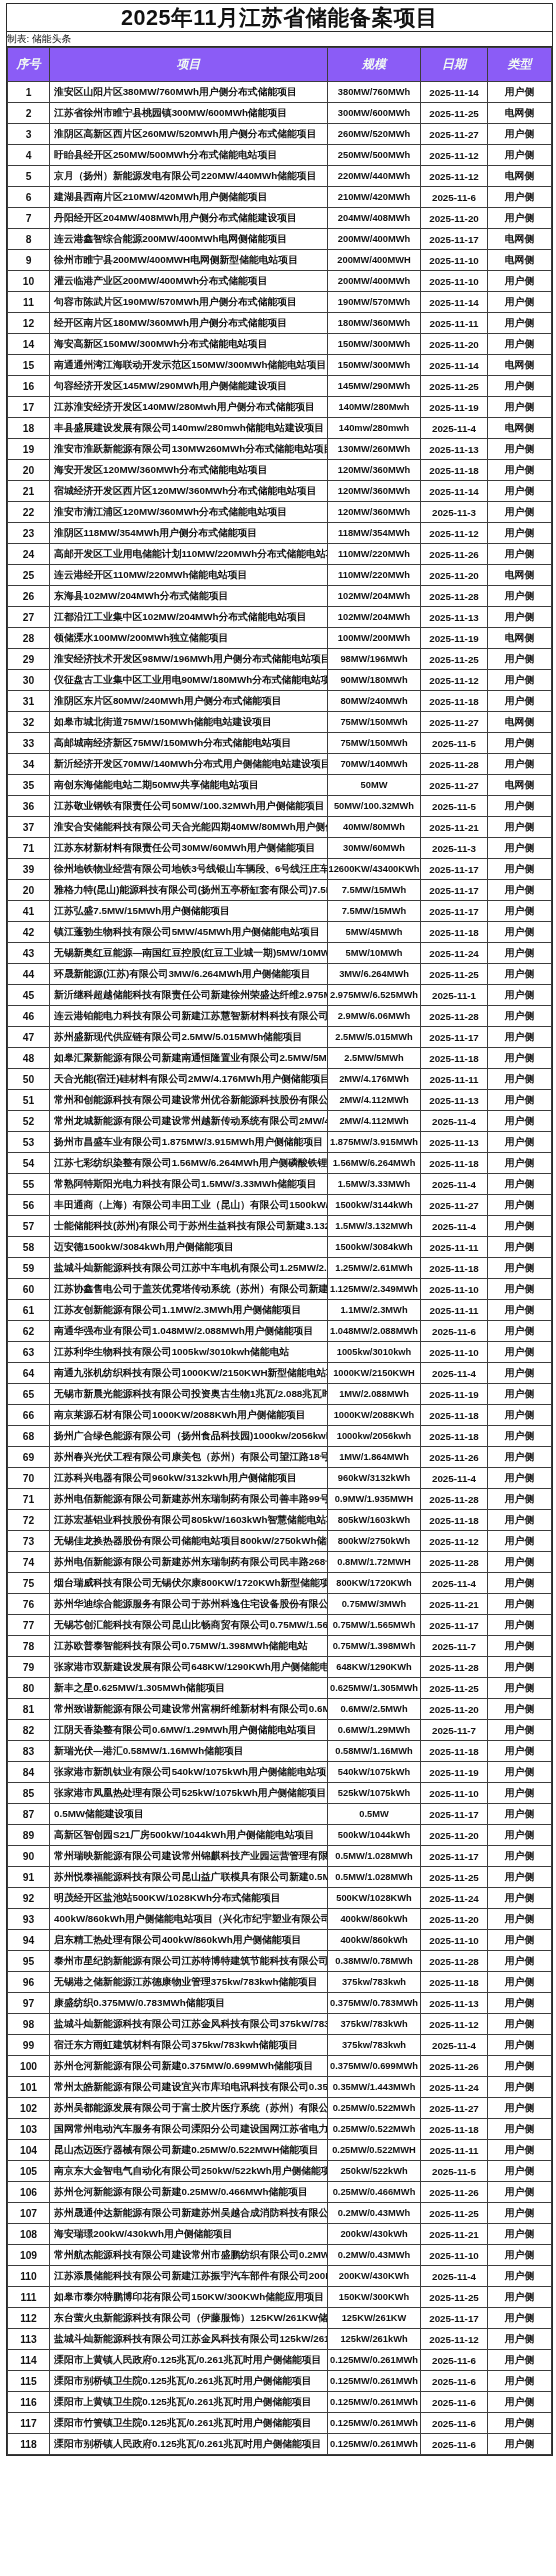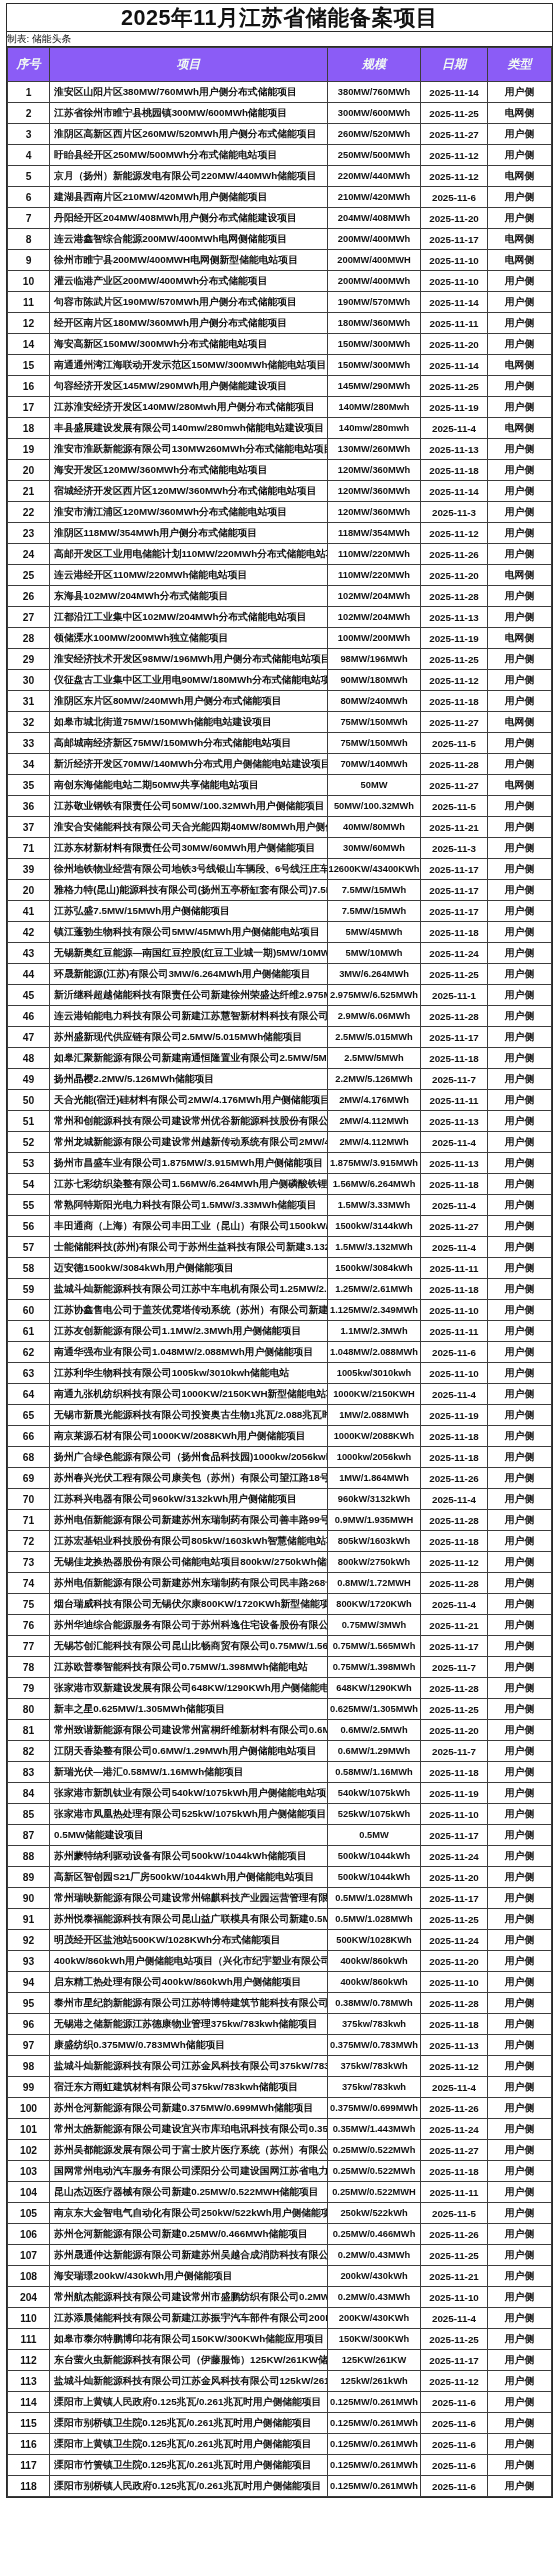--- a/index.html
+++ b/index.html
@@ -372,27 +372,20 @@
             <td class="type">用户侧</td>
           </tr>
           <tr>
             <td class="no">48</td>
             <td class="project">如皋汇聚新能源有限公司新建南通恒隆置业有限公司2.5MW/5MWh储能项目</td>
             <td class="scale">2.5MW/5MWh</td>
             <td class="date">2025-11-18</td>
             <td class="type">用户侧</td>
           </tr>
           <tr>
-            <td class="no">49</td>
-            <td class="project">扬州晶樱2.2MW/5.126MWh储能项目</td>
-            <td class="scale">2.2MW/5.126MWh</td>
-            <td class="date">2025-11-7</td>
-            <td class="type">用户侧</td>
-          </tr>
-          <tr>
             <td class="no">50</td>
             <td class="project">天合光能(宿迁)硅材料有限公司2MW/4.176MWh用户侧储能项目</td>
             <td class="scale">2MW/4.176MWh</td>
             <td class="date">2025-11-11</td>
             <td class="type">用户侧</td>
           </tr>
           <tr>
             <td class="no">51</td>
             <td class="project">常州和创能源科技有限公司建设常州优谷新能源科技股份有限公司2MW/4.112MWh储能项目</td>
             <td class="scale">2MW/4.112MWh</td>
@@ -631,27 +624,20 @@
             <td class="type">用户侧</td>
           </tr>
           <tr>
             <td class="no">87</td>
             <td class="project">0.5MW储能建设项目</td>
             <td class="scale">0.5MW</td>
             <td class="date">2025-11-17</td>
             <td class="type">用户侧</td>
           </tr>
           <tr>
-            <td class="no">88</td>
-            <td class="project">苏州蒙特纳利驱动设备有限公司500kW/1044kWh储能项目</td>
-            <td class="scale">500kW/1044kWh</td>
-            <td class="date">2025-11-24</td>
-            <td class="type">用户侧</td>
-          </tr>
-          <tr>
             <td class="no">89</td>
             <td class="project">高新区智创园S21厂房500kW/1044kWh用户侧储能电站项目</td>
             <td class="scale">500kW/1044kWh</td>
             <td class="date">2025-11-20</td>
             <td class="type">用户侧</td>
           </tr>
           <tr>
             <td class="no">90</td>
             <td class="project">常州瑞映新能源有限公司建设常州锦麒科技产业园运营管理有限公司储能项目</td>
             <td class="scale">0.5MW/1.028MWh</td>
@@ -778,21 +764,21 @@
             <td class="type">用户侧</td>
           </tr>
           <tr>
             <td class="no">108</td>
             <td class="project">海安瑞璟200kW/430kWh用户侧储能项目</td>
             <td class="scale">200kW/430kWh</td>
             <td class="date">2025-11-21</td>
             <td class="type">用户侧</td>
           </tr>
           <tr>
-            <td class="no">204</td>
+            <td class="no">109</td>
             <td class="project">常州航杰能源科技有限公司建设常州市盛鹏纺织有限公司0.2MW/0.43MWh储能项目</td>
             <td class="scale">0.2MW/0.43MWh</td>
             <td class="date">2025-11-10</td>
             <td class="type">用户侧</td>
           </tr>
           <tr>
             <td class="no">110</td>
             <td class="project">江苏添晨储能科技有限公司新建江苏振宇汽车部件有限公司200KW/430KWh储能项目</td>
             <td class="scale">200KW/430KWh</td>
             <td class="date">2025-11-4</td>

